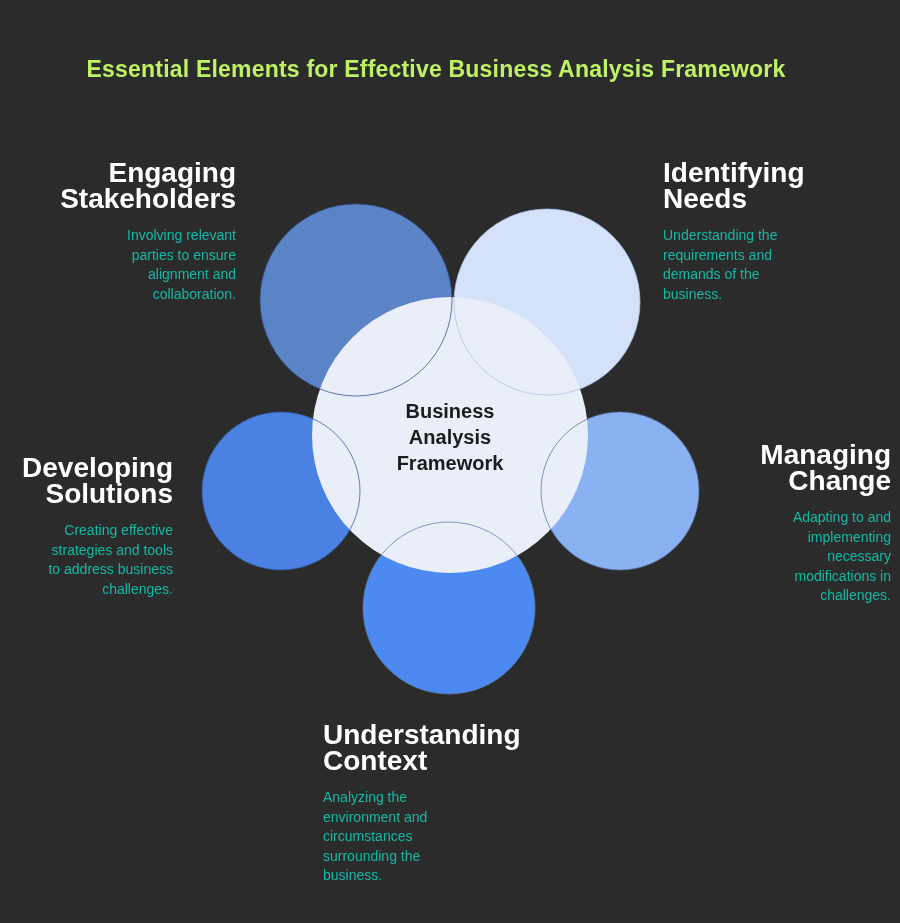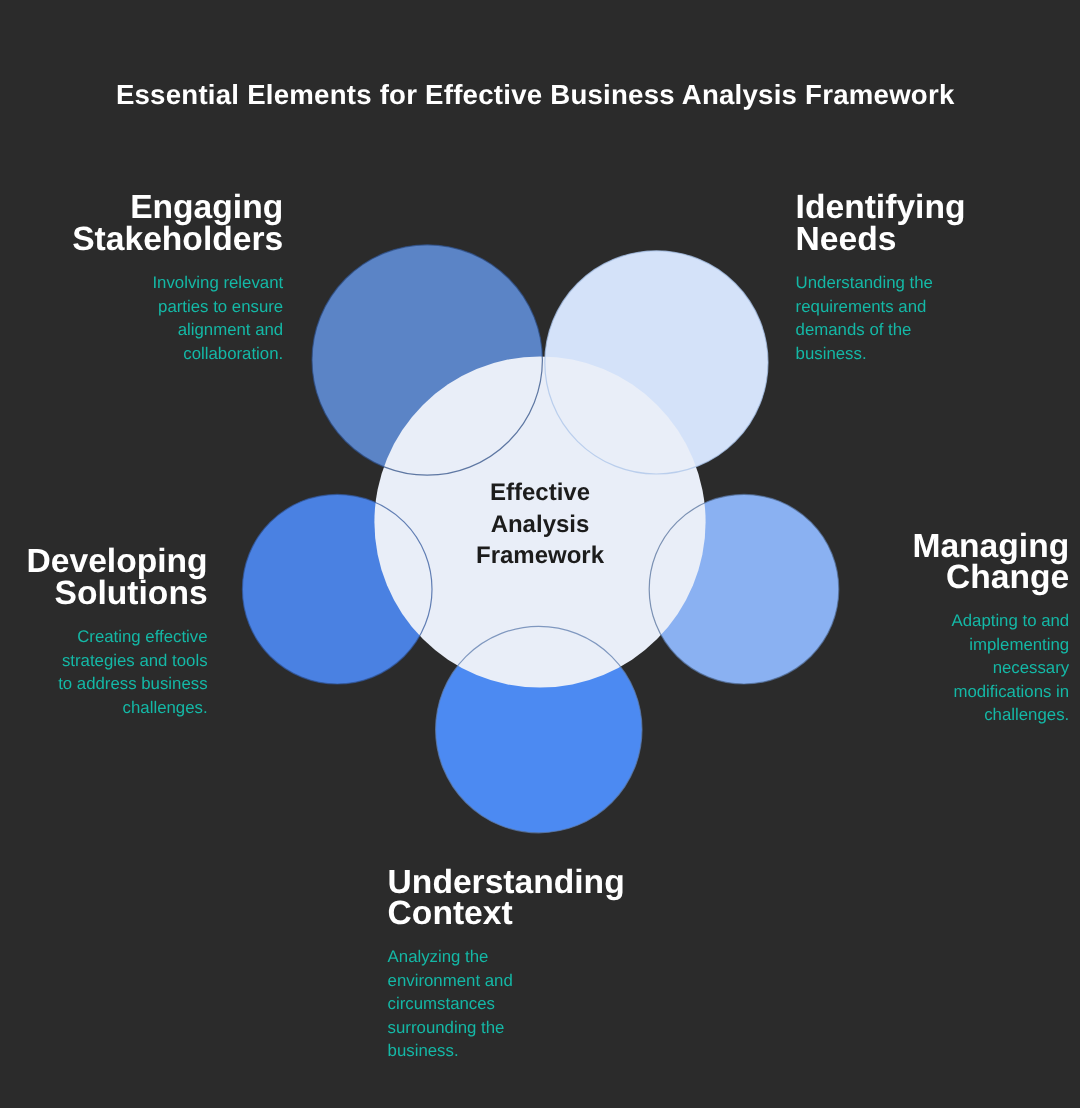--- a/index.html
+++ b/index.html
@@ -12,25 +12,25 @@
     width: 900px;
     height: 923px;
     overflow: hidden;
   }
   .page-title {
     position: absolute;
     top: 56px;
     left: 0;
     width: 872px;
     text-align: center;
-    color: #ffffff;
+    color: #bef264;
     font-size: 23px;
     font-weight: bold;
     letter-spacing: 0.2px;
-    margin: 10px;
+    margin: 0;
   }
   .flower-svg {
     position: absolute;
     top: 0;
     left: 0;
   }
   .center-label {
     position: absolute;
     left: 350px;
     top: 398px;
@@ -83,21 +83,21 @@
 
     <g fill="none" stroke-width="1" stroke-opacity="0.75">
       <circle cx="356" cy="300" r="96" stroke="#2f4f86"></circle>
       <circle cx="547" cy="302" r="93" stroke="#a9c3e8"></circle>
       <circle cx="620" cy="491" r="79" stroke="#55719c"></circle>
       <circle cx="449" cy="608" r="86" stroke="#5c7bac"></circle>
       <circle cx="281" cy="491" r="79" stroke="#33589c"></circle>
     </g>
   </svg>
 
-  <div class="center-label">Effective
+  <div class="center-label">Business
 Analysis
 Framework</div>
 
   <div class="label-block block-engaging">
     <h2 class="item-heading">Engaging
 Stakeholders</h2>
     <p class="item-description">Involving relevant
 parties to ensure
 alignment and
 collaboration.</p>

